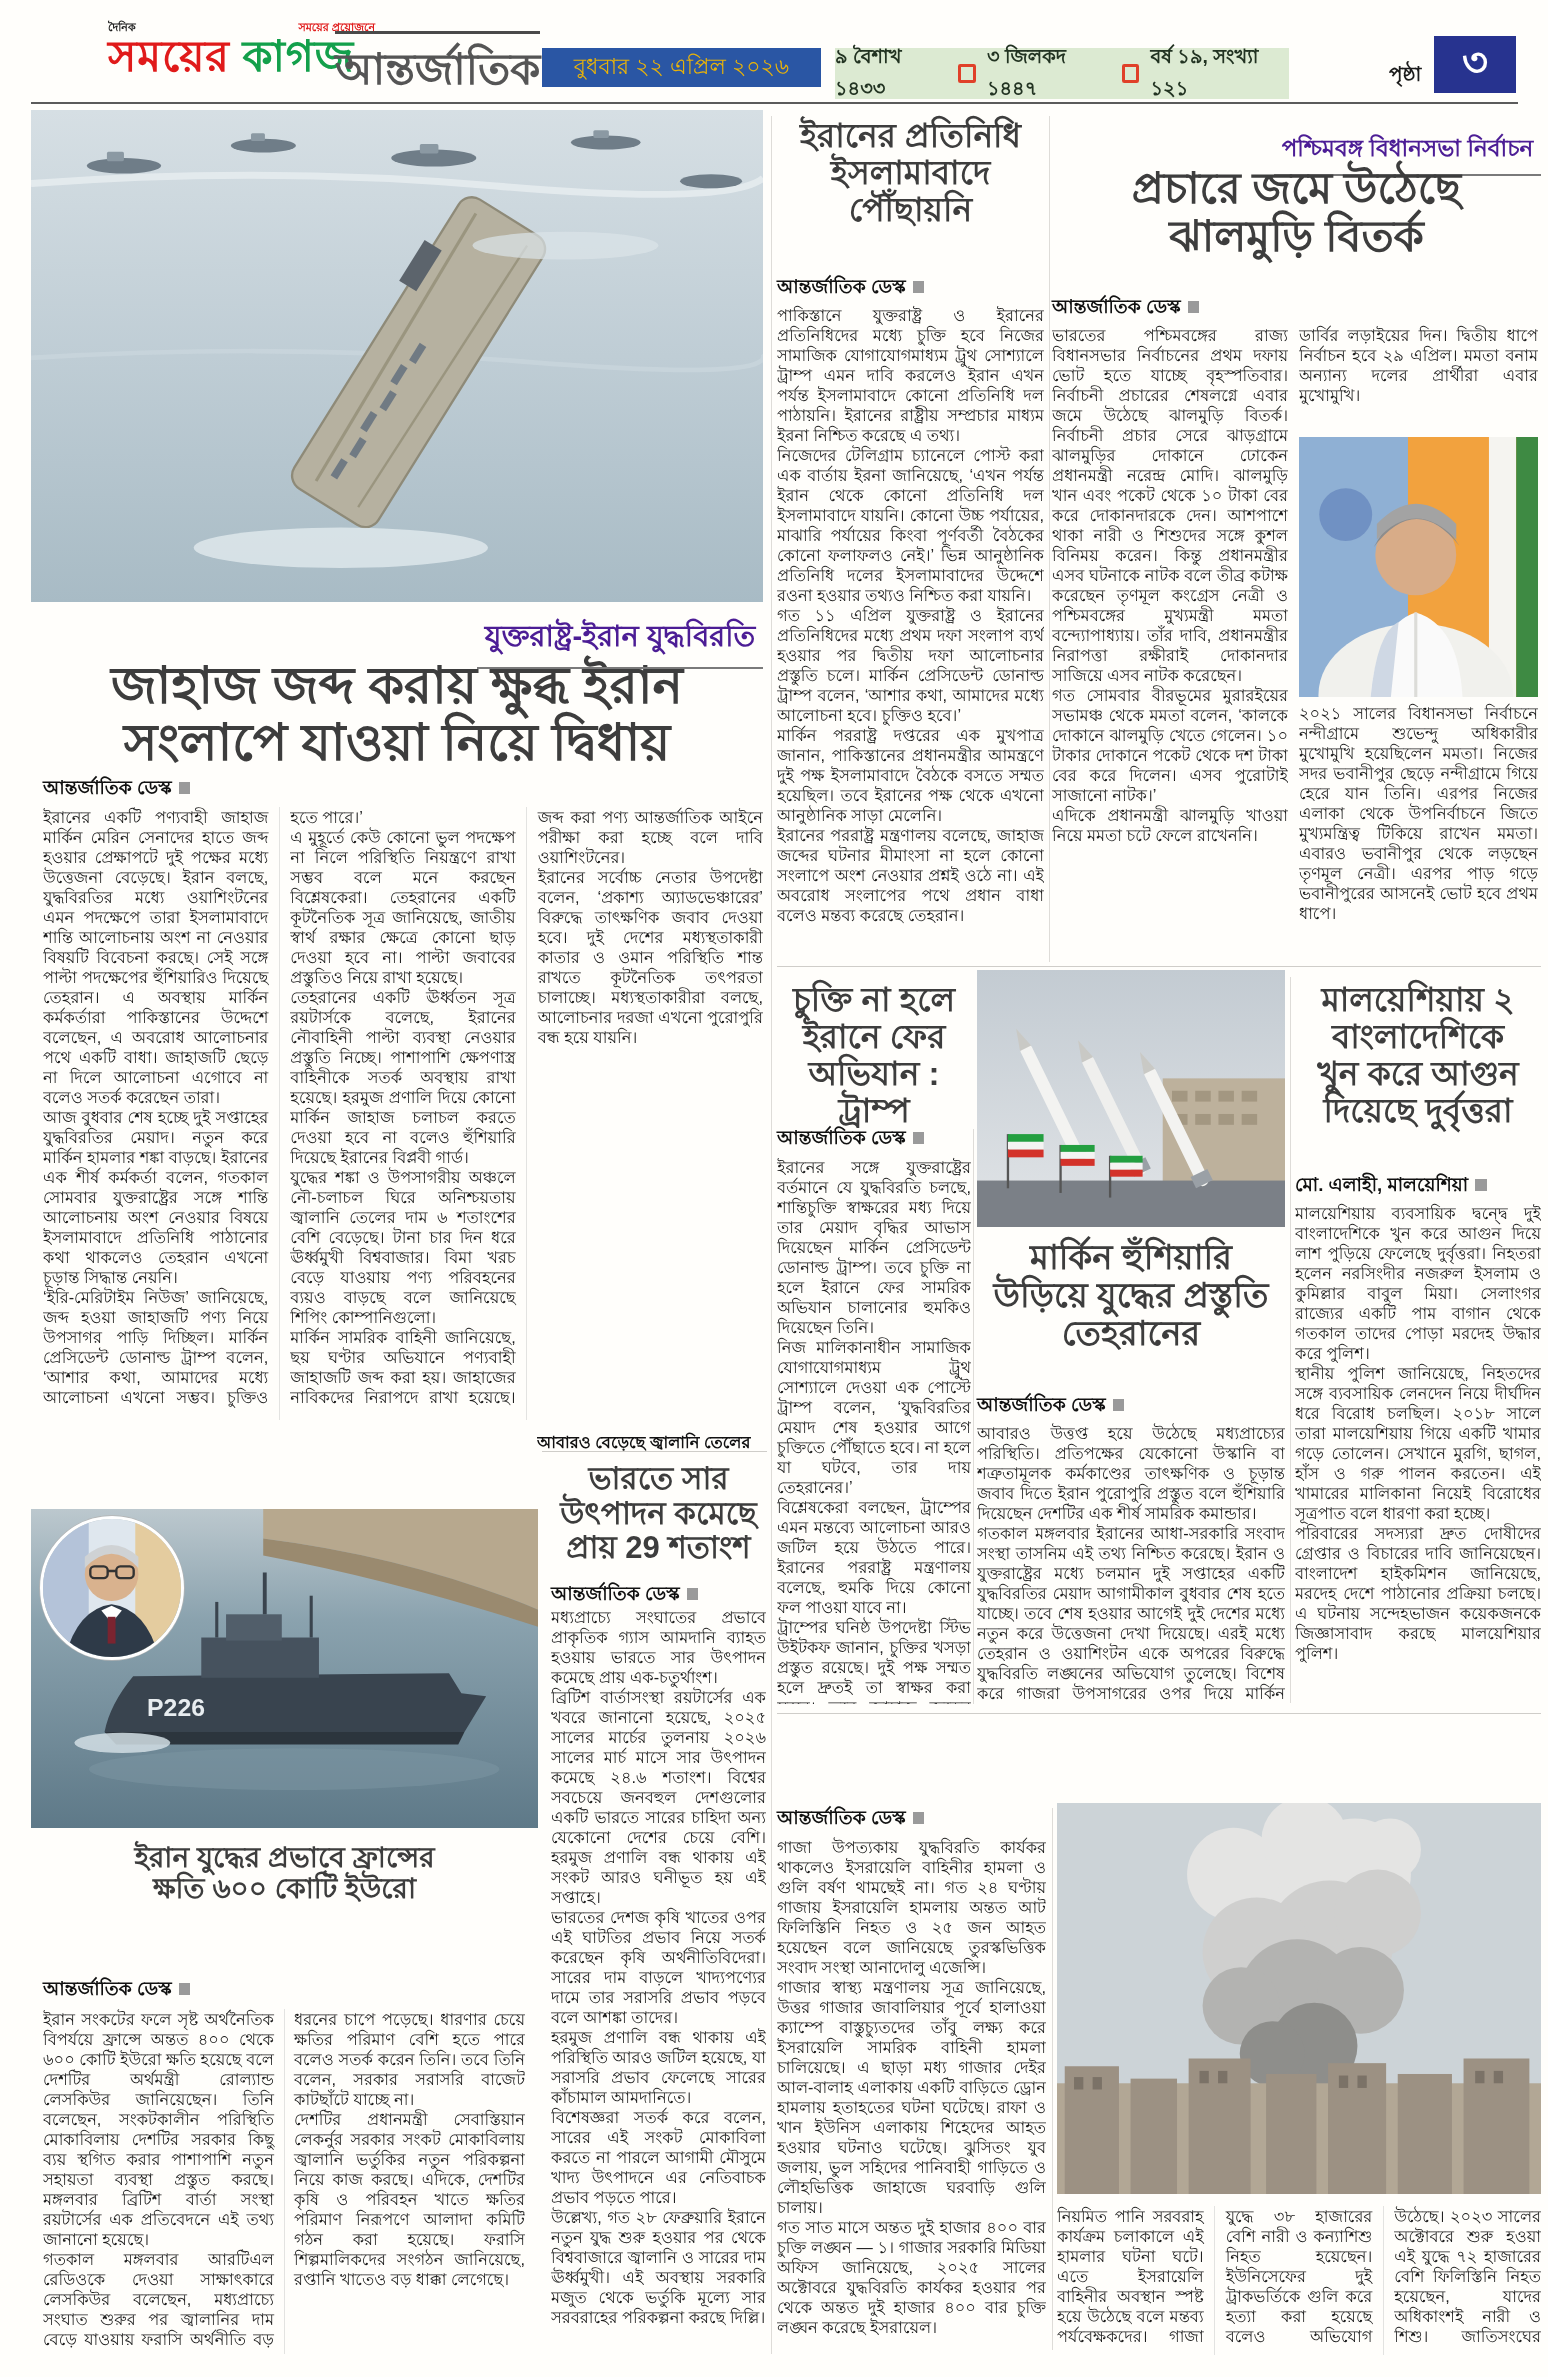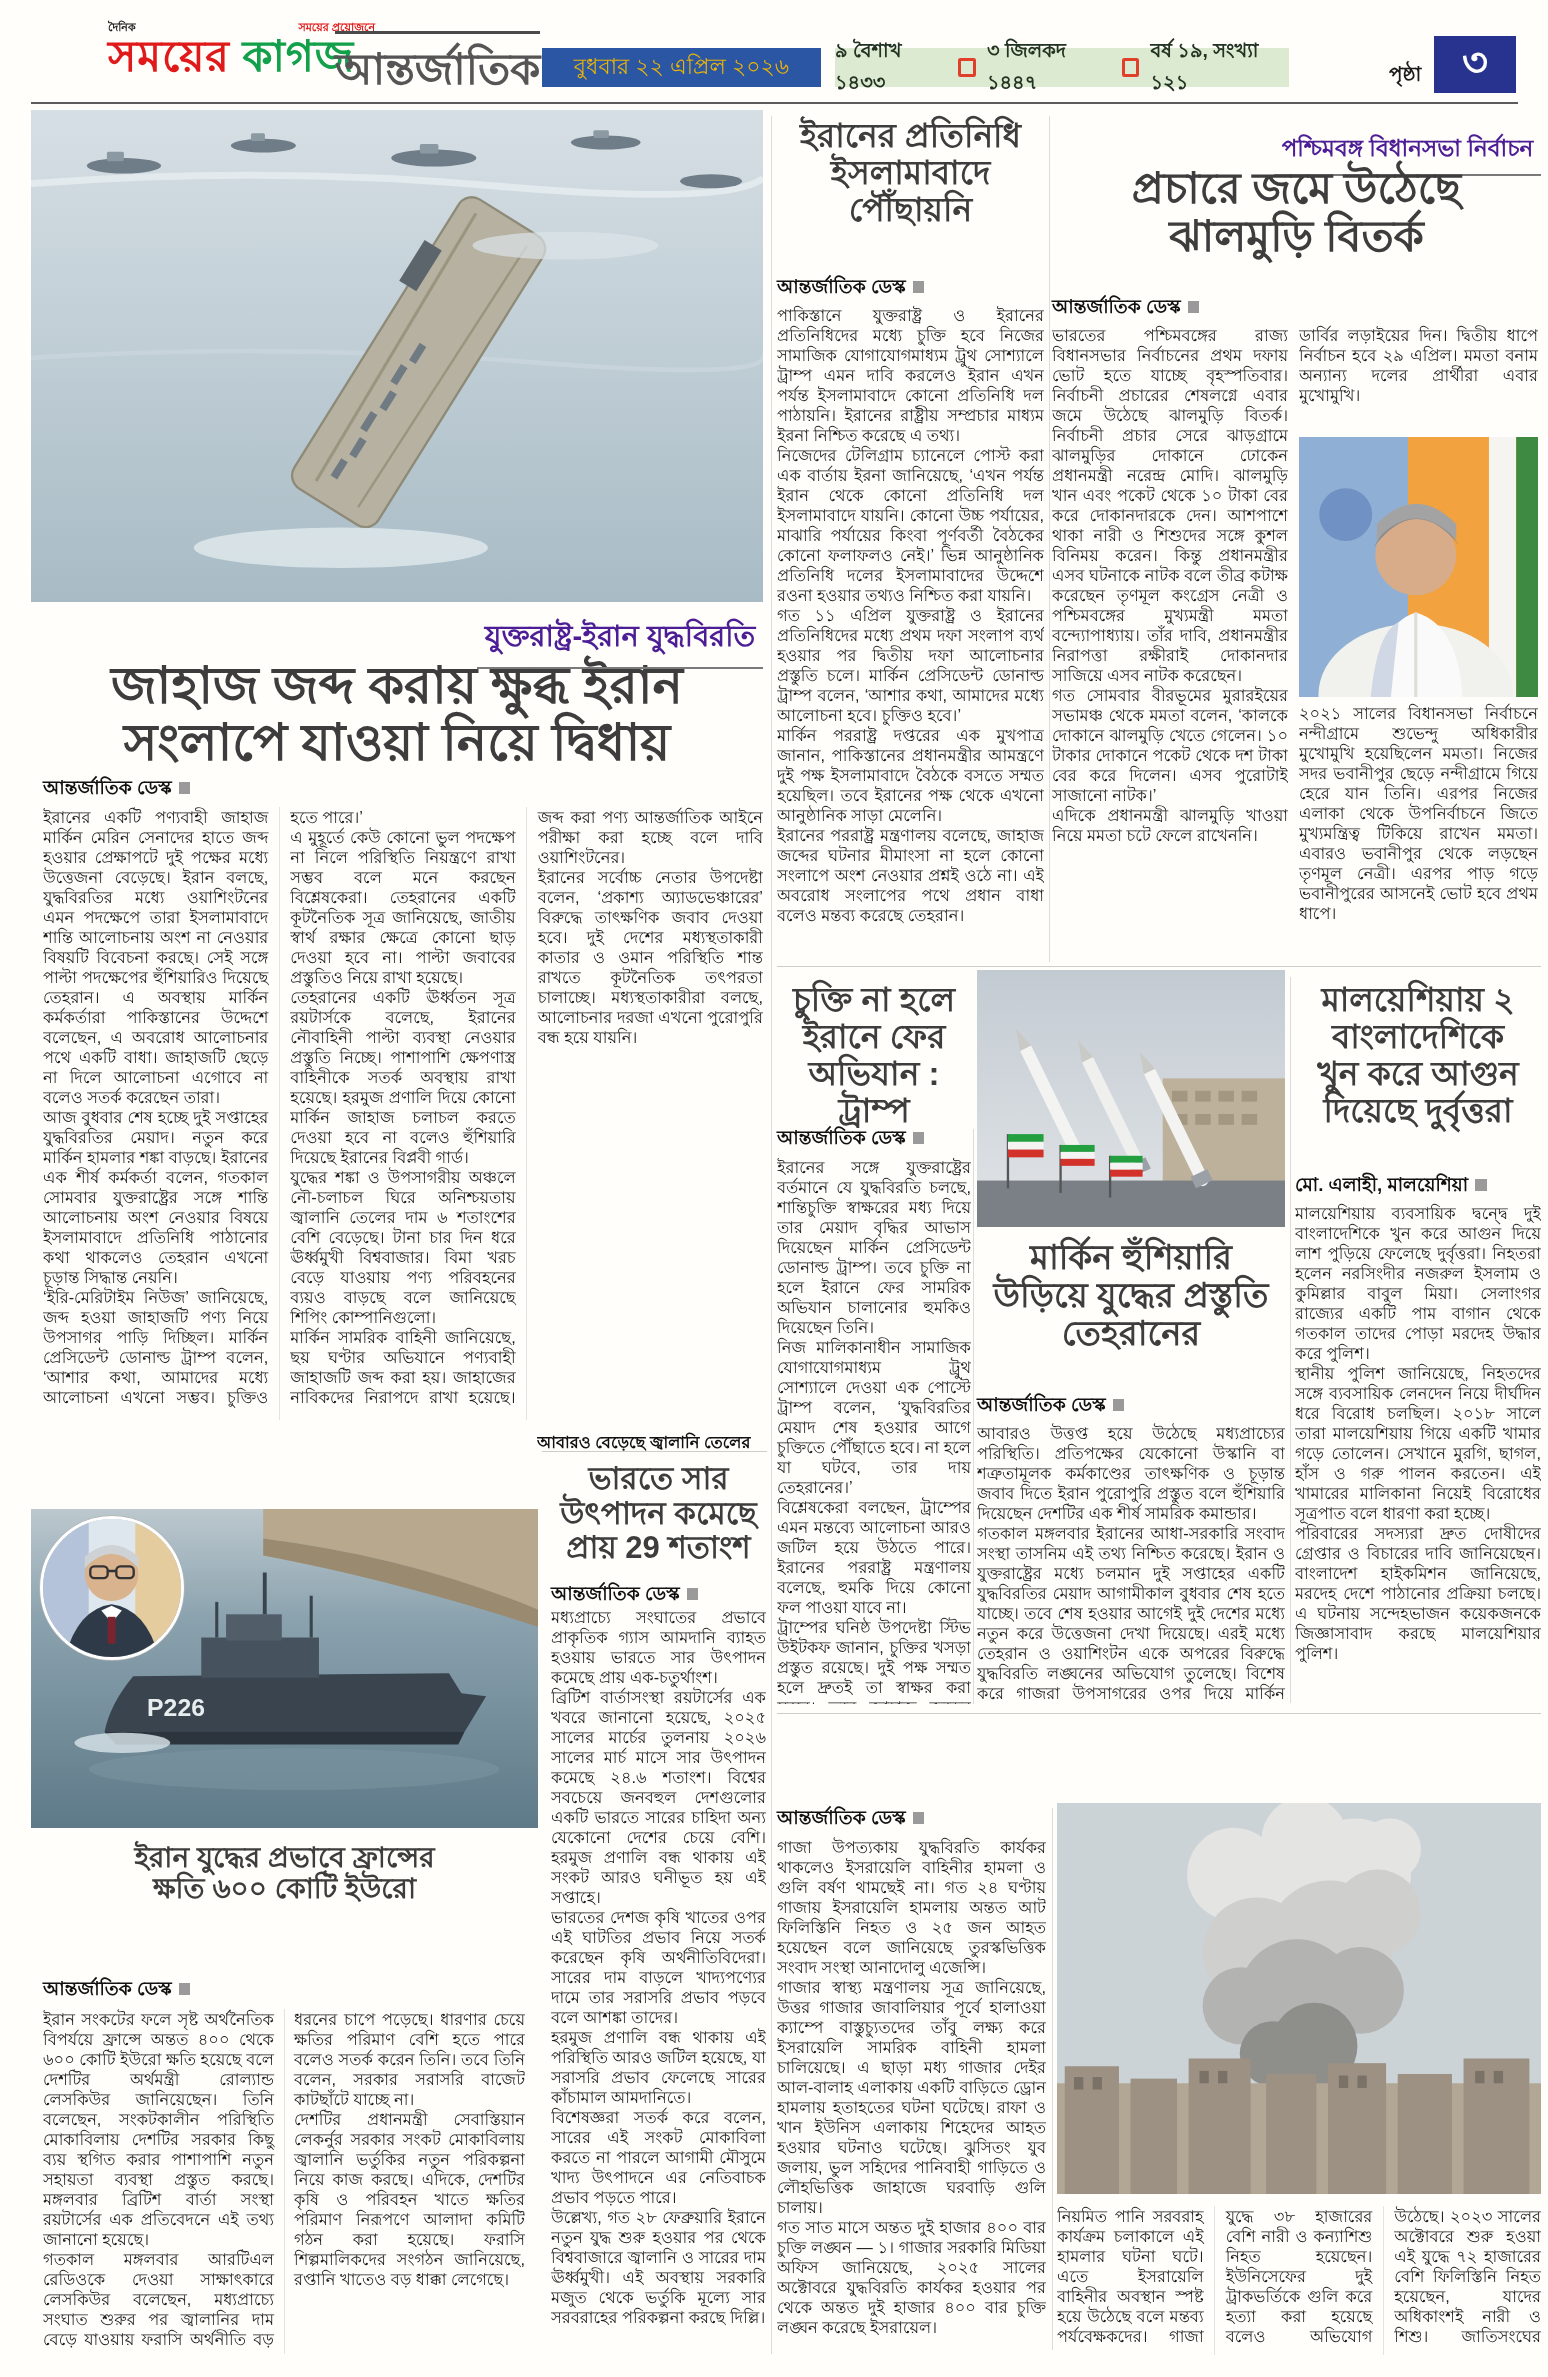--- a/index.html
+++ b/index.html
@@ -46,21 +46,21 @@
       <span class="green">কাগজ</span>
     </div>
   </div>
 
   <div class="abs sectiontitle" style="left:335px;top:31px;">আন্তর্জাতিক</div>
 
   <div class="abs datebox" style="left:542px;top:48px;width:279px;height:39px;">
     <span>বুধবার ২২ এপ্রিল ২০২৬</span>
   </div>
 
-  <div class="abs calbar" style="left:835px;top:48px;width:454px;height:39px;">
+  <div class="abs calbar" style="left:835px;top:48px;width:454px;height:51px;">
     <span>৯ বৈশাখ ১৪৩৩</span>
     <span class="rsq"></span>
     <span>৩ জিলকদ ১৪৪৭</span>
     <span class="rsq"></span>
     <span>বর্ষ ১৯, সংখ্যা ১২১</span>
   </div>
 
   <div class="abs" style="left:1389px;top:59px;font-size:20px;font-weight:bold;">পৃষ্ঠা</div>
   <div class="abs pagebox" style="left:1434px;top:36px;width:82px;height:57px;">
     <span>৩</span>

